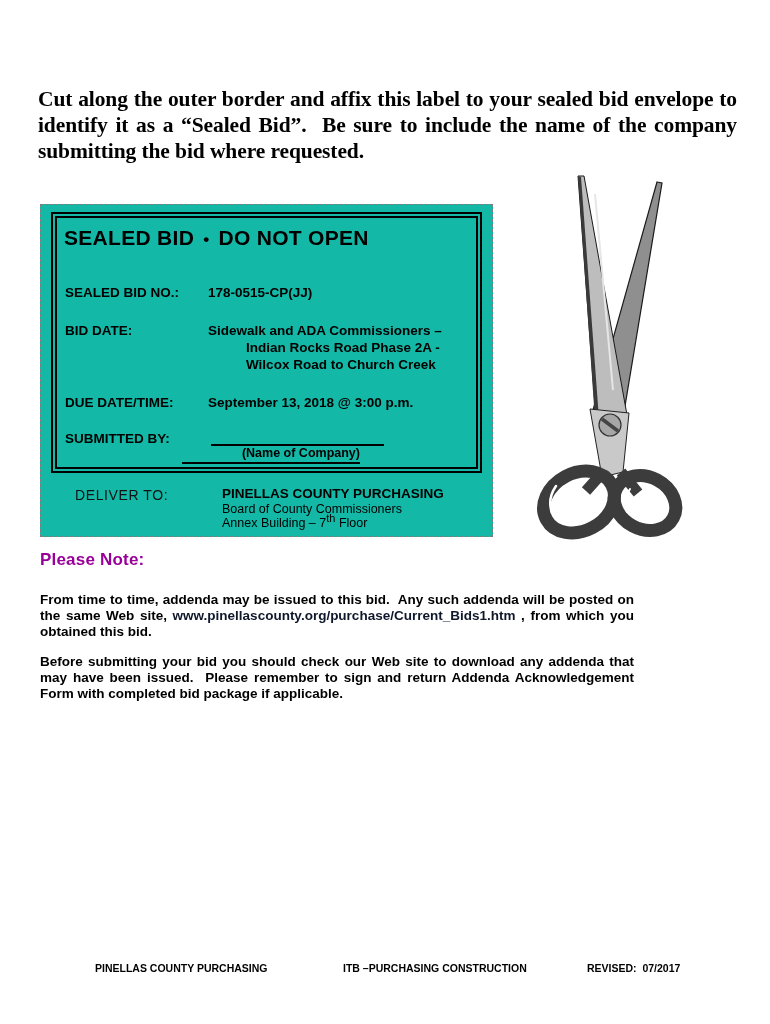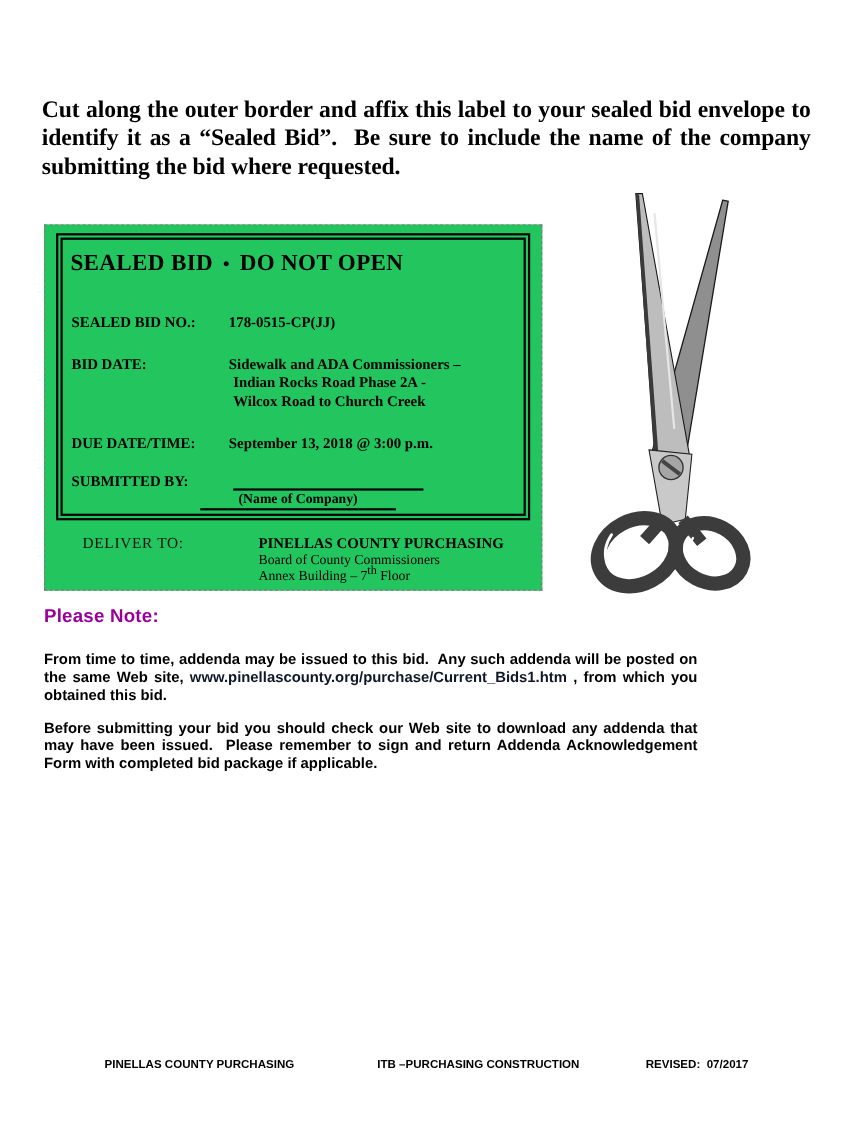--- a/index.html
+++ b/index.html
@@ -6,37 +6,37 @@
   .page{position:relative;width:770px;height:1024px;background:#ffffff;
         font-family:"Liberation Sans",sans-serif;color:#000;overflow:hidden;}
 
   
   .intro{position:absolute;left:38px;top:86px;width:699px;
          font-family:"Liberation Serif",serif;font-weight:bold;
          font-size:21.5px;line-height:26px;text-align:justify;letter-spacing:-0.1px;}
 
   
   .cutbox{position:absolute;left:40px;top:204px;width:453px;box-sizing:border-box;
-          border:1px dashed #7d7d7d;padding-bottom:6px;background:#22c55e;font-family:Liberation Serif, serif;}
+          border:1px dashed #7d7d7d;padding-bottom:6px;background:#14b8a6;}
   .innerbox{margin:7px 10px 0 10px;border:6px double #000;padding-bottom:3px;}
   .box-title{margin:8px 0 0 7px;font-size:21px;font-weight:bold;line-height:24px;letter-spacing:0.3px;}
   .box-title .bullet{margin:0 9px;font-size:17px;}
   .row{display:grid;grid-template-columns:143px 1fr;padding-left:8px;
        font-size:13.5px;font-weight:bold;line-height:16px;}
   .row.r1{margin-top:33px;}
   .row.r2{margin-top:21px;line-height:17px;}
-  .row.r2 .val div + div{padding-left:4px;}
+  .row.r2 .val div + div{padding-left:4px;margin-left:34px;}
   .row.r3{margin-top:22px;}
   .submitted{margin-top:18px;padding-left:8px;font-size:13.5px;font-weight:bold;
              display:flex;align-items:flex-end;height:17px;gap:36px;}
   .blank{width:173px;border-bottom:2px solid #000;height:15px;margin-left:5px;}
-  .company{margin-left:125px;width:178px;text-align:center;font-size:12.5px;line-height:15px;
+  .company{margin-left:125px;width:178px;text-align:right;font-size:12.5px;line-height:15px;
            font-weight:bold;border-bottom:2px solid #000;padding-bottom:1px;}
 
-  .deliver{margin:13px 0 0 0;padding-left:34px;display:grid;grid-template-columns:147px 1fr;gap:13px;}
+  .deliver{margin:13px 0 0 0;padding-left:34px;display:grid;grid-template-columns:147px 1fr;}
   .deliver-label{font-size:14px;letter-spacing:0.6px;padding-top:1px;color:#111;}
   .d1{font-size:13.5px;font-weight:bold;line-height:16px;}
   .d2,.d3{font-size:12.5px;line-height:14px;}
   sup{font-size:11px;line-height:0;}
 
   
   .scissors{position:absolute;left:533px;top:172px;width:160px;height:382px;}
 
   
   .note-h{position:absolute;left:40px;top:550px;font-size:17px;font-weight:bold;

